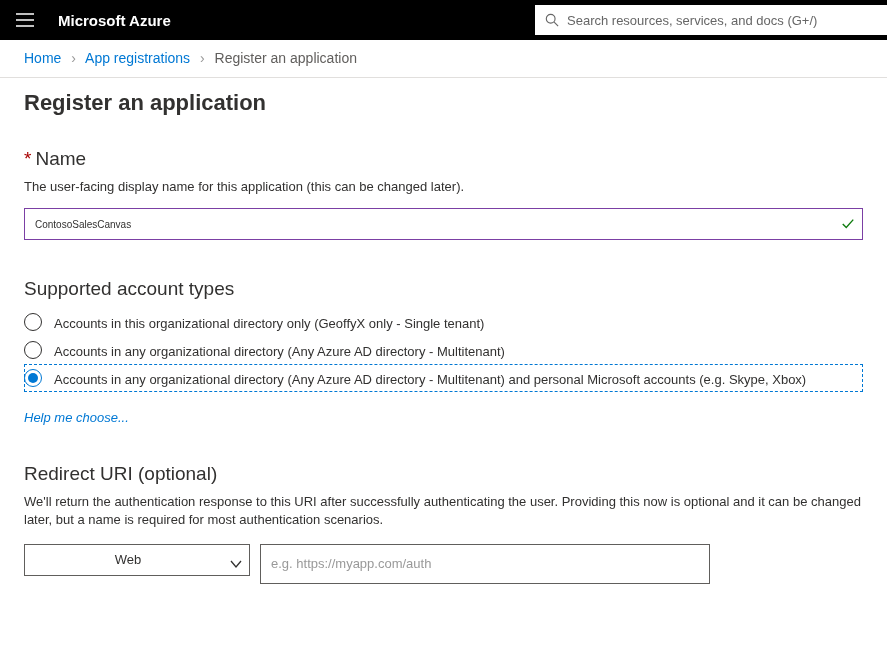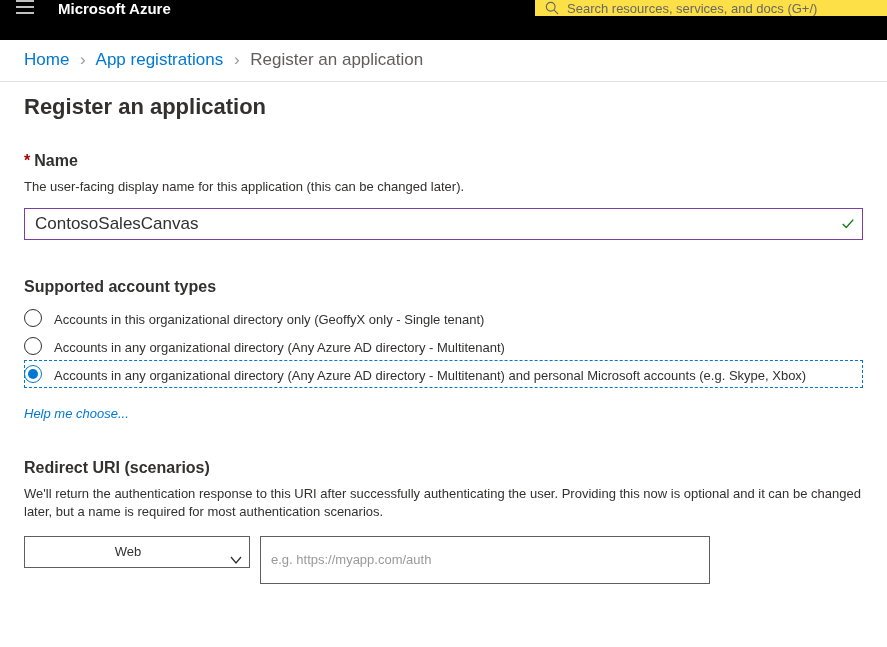--- a/index.html
+++ b/index.html
@@ -1,67 +1,67 @@
 <!DOCTYPE html>
 <html><head>
   <meta charset="utf-8">
   <style>
     * { box-sizing: border-box; margin: 0; padding: 0; }
     body { font-family: 'Segoe UI', Tahoma, sans-serif; font-size: 13px; color: #323130; background: #fff; width: 887px; }
     
     
-    .topbar { background: #000; color: #fff; height: 40px; display: flex; align-items: flex-start; }
+    .topbar { background: #000; color: #fff; height: 40px; display: flex; align-items: center; }
     .hamburger { padding: 0 16px; display: flex; align-items: center; cursor: pointer; }
     .hamburger svg { width: 18px; height: 14px; }
     .brand { font-size: 15px; font-weight: 600; padding-left: 8px; flex: 0 0 auto; }
     .searchwrap { margin-left: auto; margin-right: 0; }
-    .searchbox { background: #fde047; height: 16px; width: 352px; display: flex; align-items: center; padding: 0 10px; color: #666; }
+    .searchbox { background: #ffffff; height: 30px; width: 352px; display: flex; align-items: center; padding: 0 10px; color: #666; }
     .searchbox svg { width: 14px; height: 14px; margin-right: 8px; }
     .searchbox span { font-size: 13px; color: #666; }
     
     
-    .breadcrumb { padding: 10px 24px; font-size: 17px; border-bottom: 1px solid transparent; }
+    .breadcrumb { padding: 10px 24px; font-size: 14px; border-bottom: 1px solid transparent; }
     .breadcrumb a { color: #0078d4; text-decoration: none; }
     .breadcrumb .sep { color: #999; margin: 0 6px; }
     .breadcrumb .current { color: #605e5c; }
     
     hr.divider { border: none; border-top: 1px solid #e1dfdd; margin: 0; }
     
     
     .page { padding: 12px 24px 24px; }
     h1.title { font-size: 22px; font-weight: 600; margin-bottom: 32px; }
     
     .section { margin-bottom: 38px; }
-    .section-heading { font-size: 16px; font-weight: 700; color: #323130; margin-bottom: 8px; }
+    .section-heading { font-size: 19px; font-weight: 400; color: #323130; margin-bottom: 8px; }
     .section-heading .req { color: #a80000; margin-right: 4px; }
     .helper { font-size: 13px; color: #323130; margin-bottom: 12px; line-height: 1.4; }
     
     
     .name-input-wrap { position: relative; }
-    .name-input { width: 100%; height: 32px; border: 1px solid #7b3fa4; padding: 0 32px 0 10px; font-size: 17px; font-family: inherit; color: #323130; outline: none; }
+    .name-input { width: 100%; height: 32px; border: 1px solid #7b3fa4; padding: 0 32px 0 10px; font-size: 10px; font-family: inherit; color: #323130; outline: none; }
     .name-check { position: absolute; right: 8px; top: 50%; transform: translateY(-50%); color: #107c10; }
     .name-check svg { width: 14px; height: 14px; display: block; }
     
     
     .radio-row { display: flex; align-items: flex-end; padding: 5px 0; cursor: pointer; }
     .radio-row.selected { outline: 1px dashed #0078d4; outline-offset: -1px; }
     .radio { width: 18px; height: 18px; border: 1px solid #323130; border-radius: 50%; margin-right: 12px; flex-shrink: 0; display: flex; align-items: center; justify-content: center; }
     .radio.checked { border-color: #0078d4; }
     .radio.checked::after { content: ''; width: 10px; height: 10px; background: #0078d4; border-radius: 50%; }
     .radio-label { font-size: 13px; }
     
     .help-link { color: #0078d4; text-decoration: none; font-size: 13px; display: inline-block; margin-top: 18px; font-style: italic; }
     
     
     .uri-row { display: flex; gap: 10px; }
     .select-wrap { position: relative; width: 226px; }
     .select-box { width: 100%; height: 32px; border: 1px solid #605e5c; padding: 0 28px 0 10px; font-size: 13px; display: flex; align-items: center; cursor: pointer; background: #fff; justify-content: center; }
     .select-chevron { position: absolute; right: 8px; top: 50%; transform: translateY(-50%); pointer-events: none; }
     .select-chevron svg { width: 12px; height: 12px; display: block; }
-    .uri-input { flex: 0 0 450px; height: 48px; border: 1px solid #605e5c; padding: 0 10px; font-size: 13px; font-family: inherit; }
+    .uri-input { flex: 0 0 450px; height: 40px; border: 1px solid #605e5c; padding: 0 10px; font-size: 13px; font-family: inherit; }
     .uri-input::placeholder { color: #999; }
   </style>
 </head>
 <body>
 
 <div class="topbar">
   <div class="hamburger">
     <svg viewBox="0 0 18 14">
         <path d="M0 1h18M0 7h18M0 13h18" stroke="#fff" stroke-width="1.5"></path>
       </svg>
@@ -120,21 +120,21 @@
     </div>
     <div class="radio-row selected">
       <span class="radio checked"></span>
       <span class="radio-label">Accounts in any organizational directory (Any Azure AD directory - Multitenant) and personal Microsoft accounts (e.g. Skype, Xbox)</span>
     </div>
 
     <a href="#" class="help-link">Help me choose...</a>
   </div>
 
   <div class="section" style="margin-bottom:10px;">
-    <div class="section-heading">Redirect URI (scenarios)</div>
+    <div class="section-heading">Redirect URI (optional)</div>
     <div class="helper" style="margin-bottom:14px;">We'll return the authentication response to this URI after successfully authenticating the user. Providing this now is optional and it can be changed later, but a name is required for most authentication scenarios.</div>
     <div class="uri-row">
       <div class="select-wrap">
         <div class="select-box">
           <span>Web</span>
         </div>
         <span class="select-chevron">
           <svg viewBox="0 0 12 12">
               <path d="M1 3 L6 9 L11 3" fill="none" stroke="#323130" stroke-width="1.3"></path>
             </svg>

